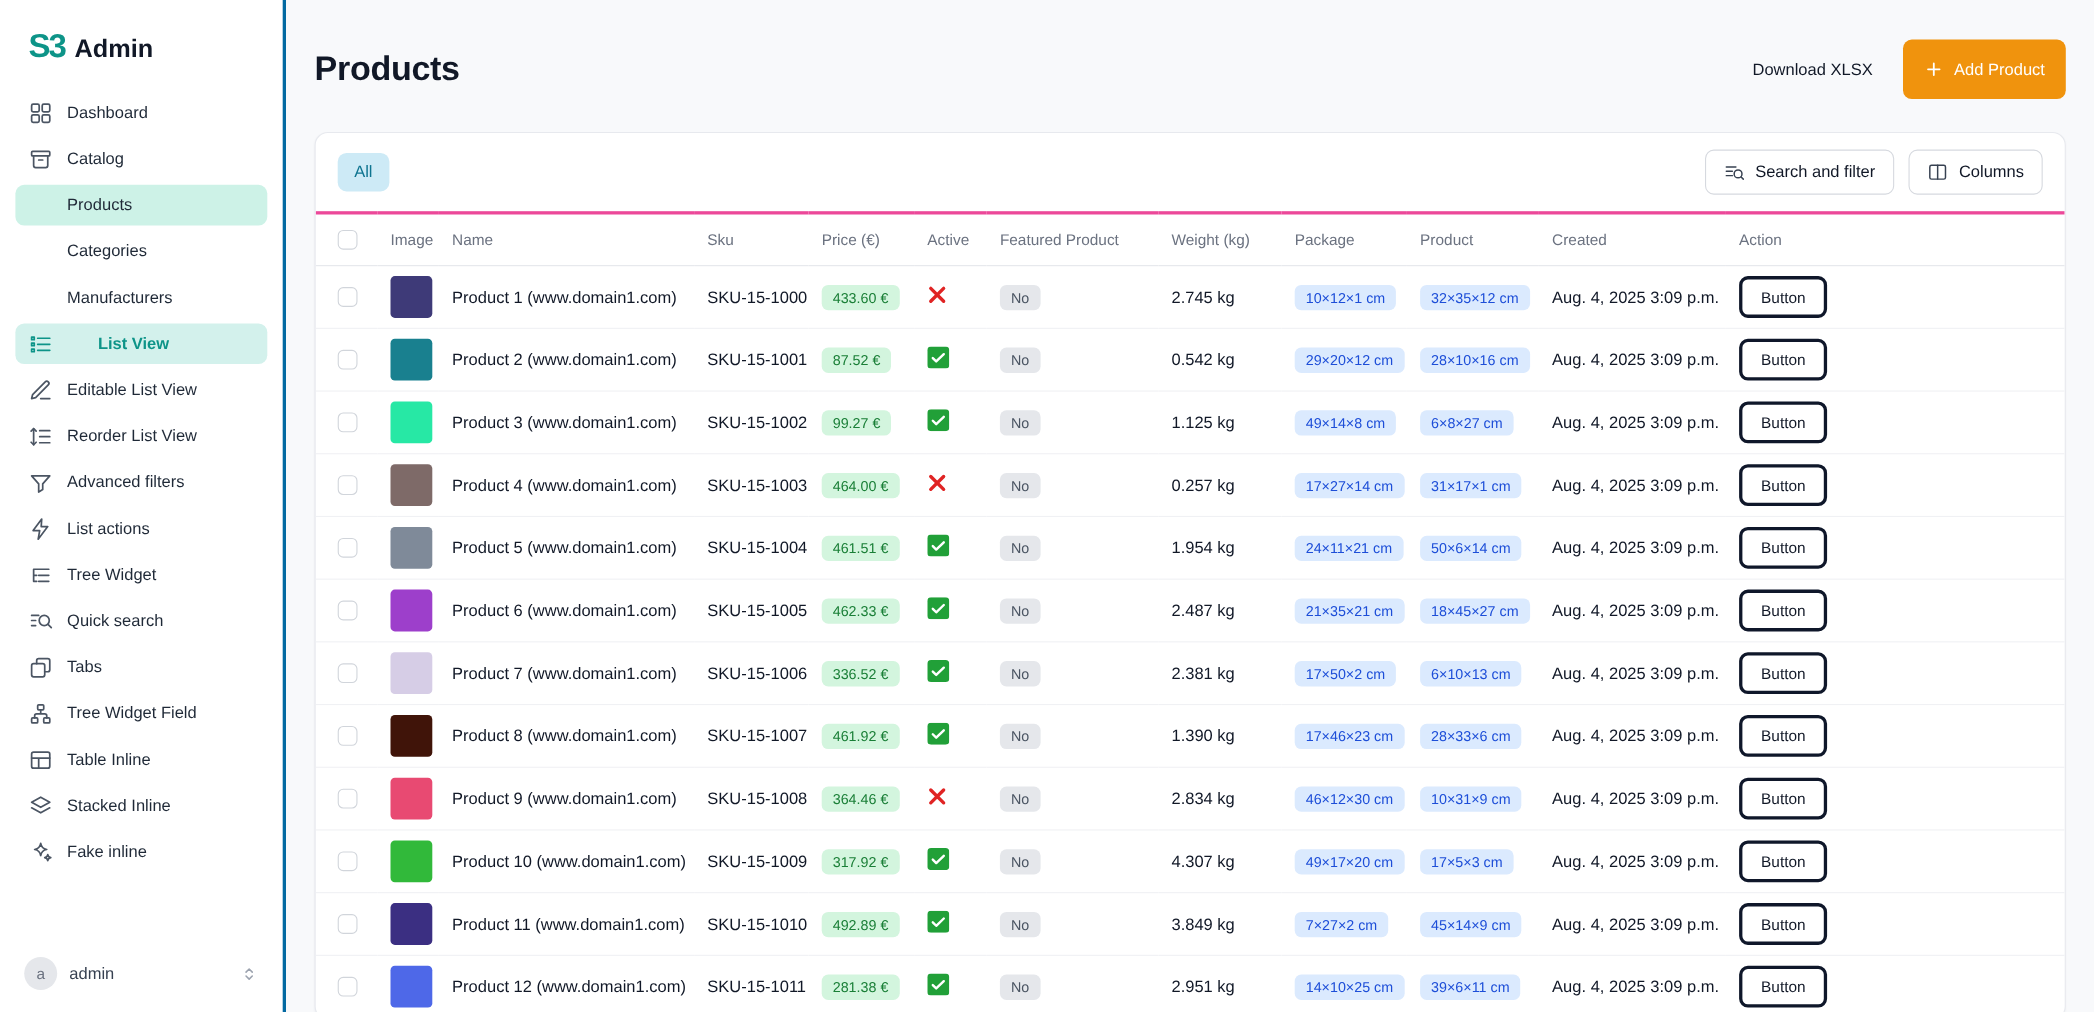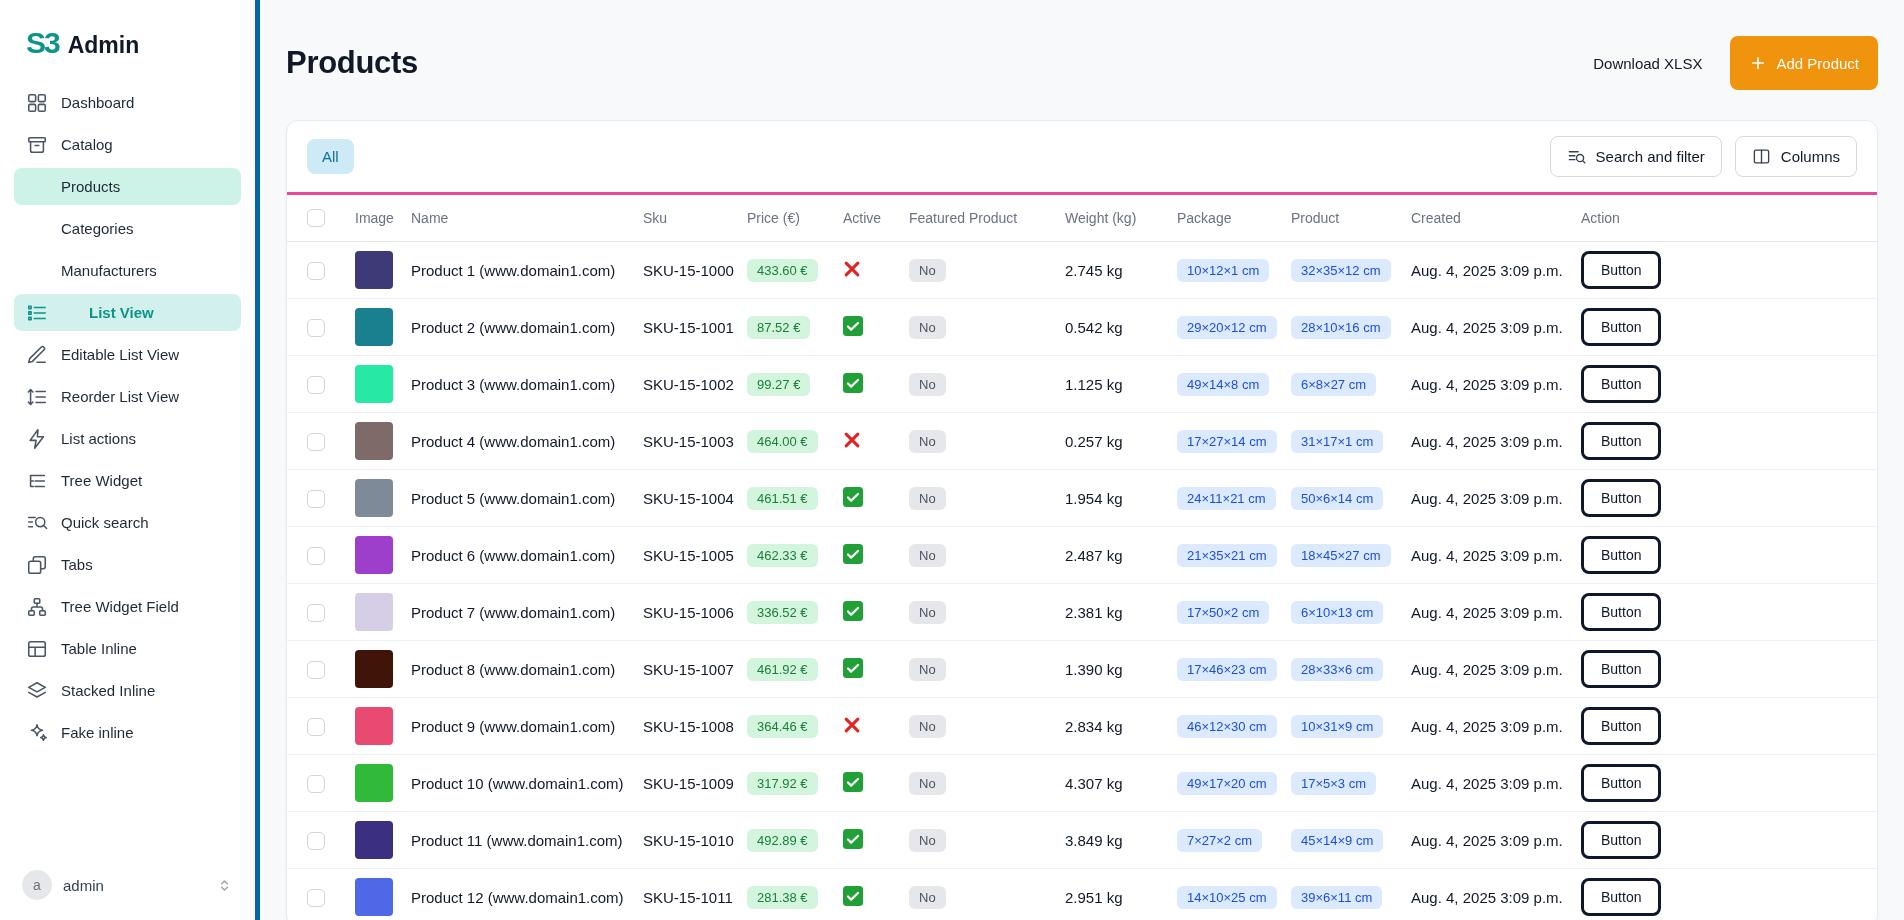--- a/index.html
+++ b/index.html
@@ -4,21 +4,21 @@
 <style>
   * { margin:0; padding:0; box-sizing:border-box; }
   html,body { width:1904px; height:920px; overflow:hidden; }
   body {
     font-family:"Liberation Sans", sans-serif;
     display:flex;
     background:#f8f9fb;
     color:#111827;
   }
   
-  .sidebar { width:260px; min-width:260px; background:#fff; border-right:5px solid #0369a1;
+  .sidebar { width:260px; min-width:260px; background:#fff; border-right:3px solid #0369a1;
     display:flex; flex-direction:column; padding:22px 0 20px; }
   .logo { display:flex; align-items:baseline; gap:9px; padding:4px 26px 24px; }
   .logo-mark { color:var(--brand-teal,#0d9488); font-weight:800; font-size:30px; letter-spacing:-2px; }
   .logo-text { font-weight:700; font-size:23px; color:#111827; }
   .menu { flex:1; padding:0 14px; display:flex; flex-direction:column; gap:5px; overflow:hidden; }
   .menu-item { display:flex; align-items:center; gap:13px; height:37px; padding:0 12px;
     border-radius:8px; font-size:15px; color:#1f2937; cursor:pointer; white-space:nowrap; }
   .menu-item .mi-icon { width:22px; height:22px; color:#4b5563; display:flex; flex:none; }
   .menu-item .mi-icon svg { width:22px; height:22px; fill:none; stroke:currentColor;
     stroke-width:1.7; stroke-linecap:round; stroke-linejoin:round; }
@@ -137,20 +137,28 @@
           <svg viewBox="0 0 24 24">
             <path d="M11 6h10M11 12h10M11 18h10M5 4v16"></path>
             <path d="M2.5 6.5 5 4l2.5 2.5M2.5 17.5 5 20l2.5-2.5"></path>
           </svg>
         </span>
     <span class="mi-label">Reorder List View</span>
   </div>
       <div class="menu-item">
     <span class="mi-icon">
           <svg viewBox="0 0 24 24">
+            <path d="M3 5h18l-7 8v5.5L10 21v-8L3 5z"></path>
+          </svg>
+        </span>
+    <span class="mi-label">Advanced filters</span>
+  </div>
+      <div class="menu-item">
+    <span class="mi-icon">
+          <svg viewBox="0 0 24 24">
             <path d="M13 2 4.5 13.5H11L9.5 22 19 9.5h-6.5L13 2z"></path>
           </svg>
         </span>
     <span class="mi-label">List actions</span>
   </div>
       <div class="menu-item">
     <span class="mi-icon">
           <svg viewBox="0 0 24 24">
             <path d="M5 6h15M10 12h10M10 18h10M5 6v12h3M5 12h3"></path>
           </svg>

